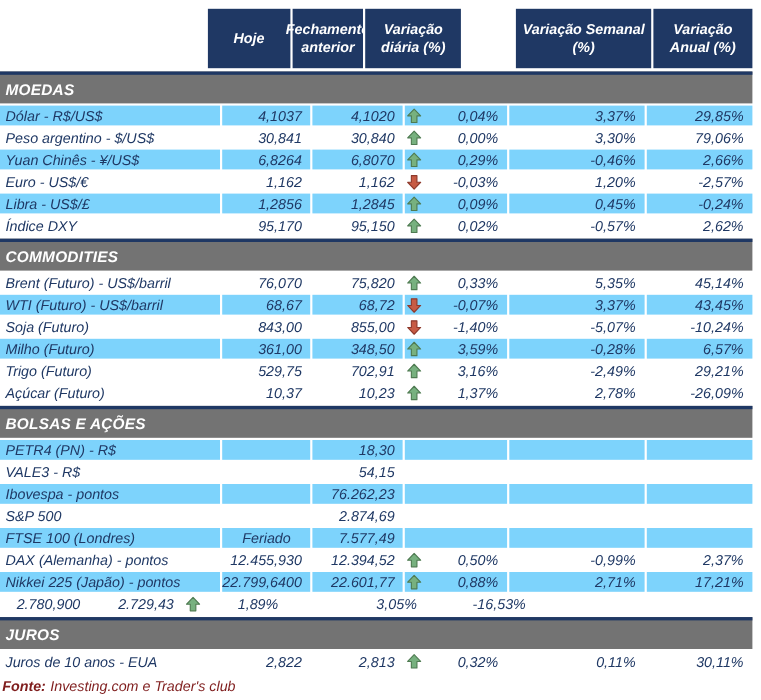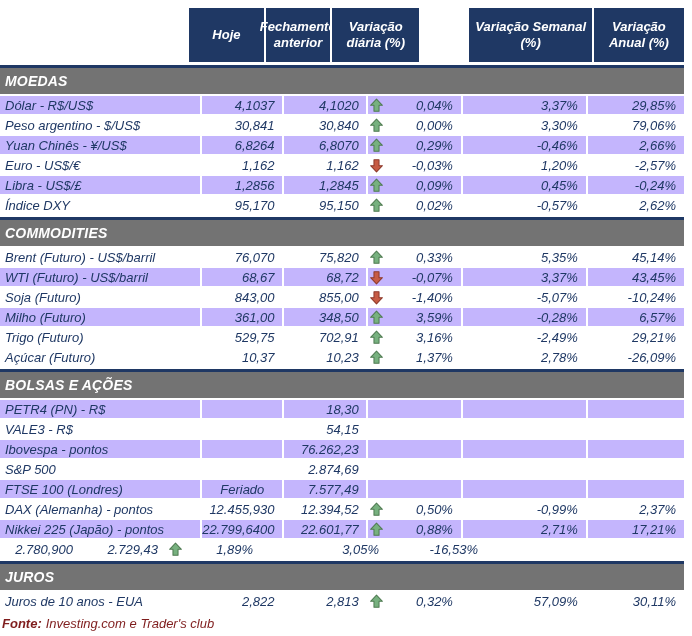--- a/index.html
+++ b/index.html
@@ -31,21 +31,21 @@
     margin-top: 3px; height: 29px; background: #737373;
     border-top: 3px solid #1f3864;
     color: #ffffff; font-weight: bold; font-size: 14px;
     display: flex; align-items: center; padding-left: 5px;
     letter-spacing: 0.2px;
   }
 
   
   .row { display: flex; gap: 2px; height: 18px; margin-top: 2px; font-size: 13px; }
   .cell { display: flex; align-items: center; height: 18px; background: transparent; }
-  .row.shaded .cell { background: #c4b5fd; }
+  .row.shaded .cell { background: #7dd3fc; }
   .c-label { width: 202px; padding-left: 5px; }
   .c-hoje  { width: 81px;  justify-content: flex-end; padding-right: 8px; }
   .c-hoje.center { justify-content: center; padding-right: 0; }
   .c-fech  { width: 82px;  justify-content: flex-end; padding-right: 7px; }
   .c-vd    { width: 94px;  justify-content: space-between; padding-right: 8px; }
   .c-vs    { width: 124px; justify-content: flex-end; padding-right: 8px; }
   .c-va    { width: 97px;  justify-content: flex-end; padding-right: 8px; }
 
   .arrow { width: 16px; height: 16px; display: flex; align-items: center; margin-left: 1px; }
   .arrow svg { display: none; width: 15px; height: 15px; }
@@ -424,21 +424,21 @@
     <div class="cell c-fech">2,813</div>
     <div class="cell c-vd">
       <span class="arrow up">
         <svg class="svg-up" viewBox="0 0 16 16">
           <path d="M8 1.2 L14.3 7.8 L10.7 7.8 L10.7 14.2 L5.3 14.2 L5.3 7.8 L1.7 7.8 Z" fill="#77b17f" stroke="#4f7b52" stroke-width="1.1" stroke-linejoin="round"></path>
         </svg>
 
       </span>
       <span class="vd-value">0,32%</span>
     </div>
-    <div class="cell c-vs">57,09%</div>
+    <div class="cell c-vs">0,11%</div>
     <div class="cell c-va">30,11%</div>
   </div>
 </div>
 
     <div class="footer">
       <b>Fonte:</b>
       <span>Investing.com e Trader's club</span>
     </div>
   </div>
 </div>

